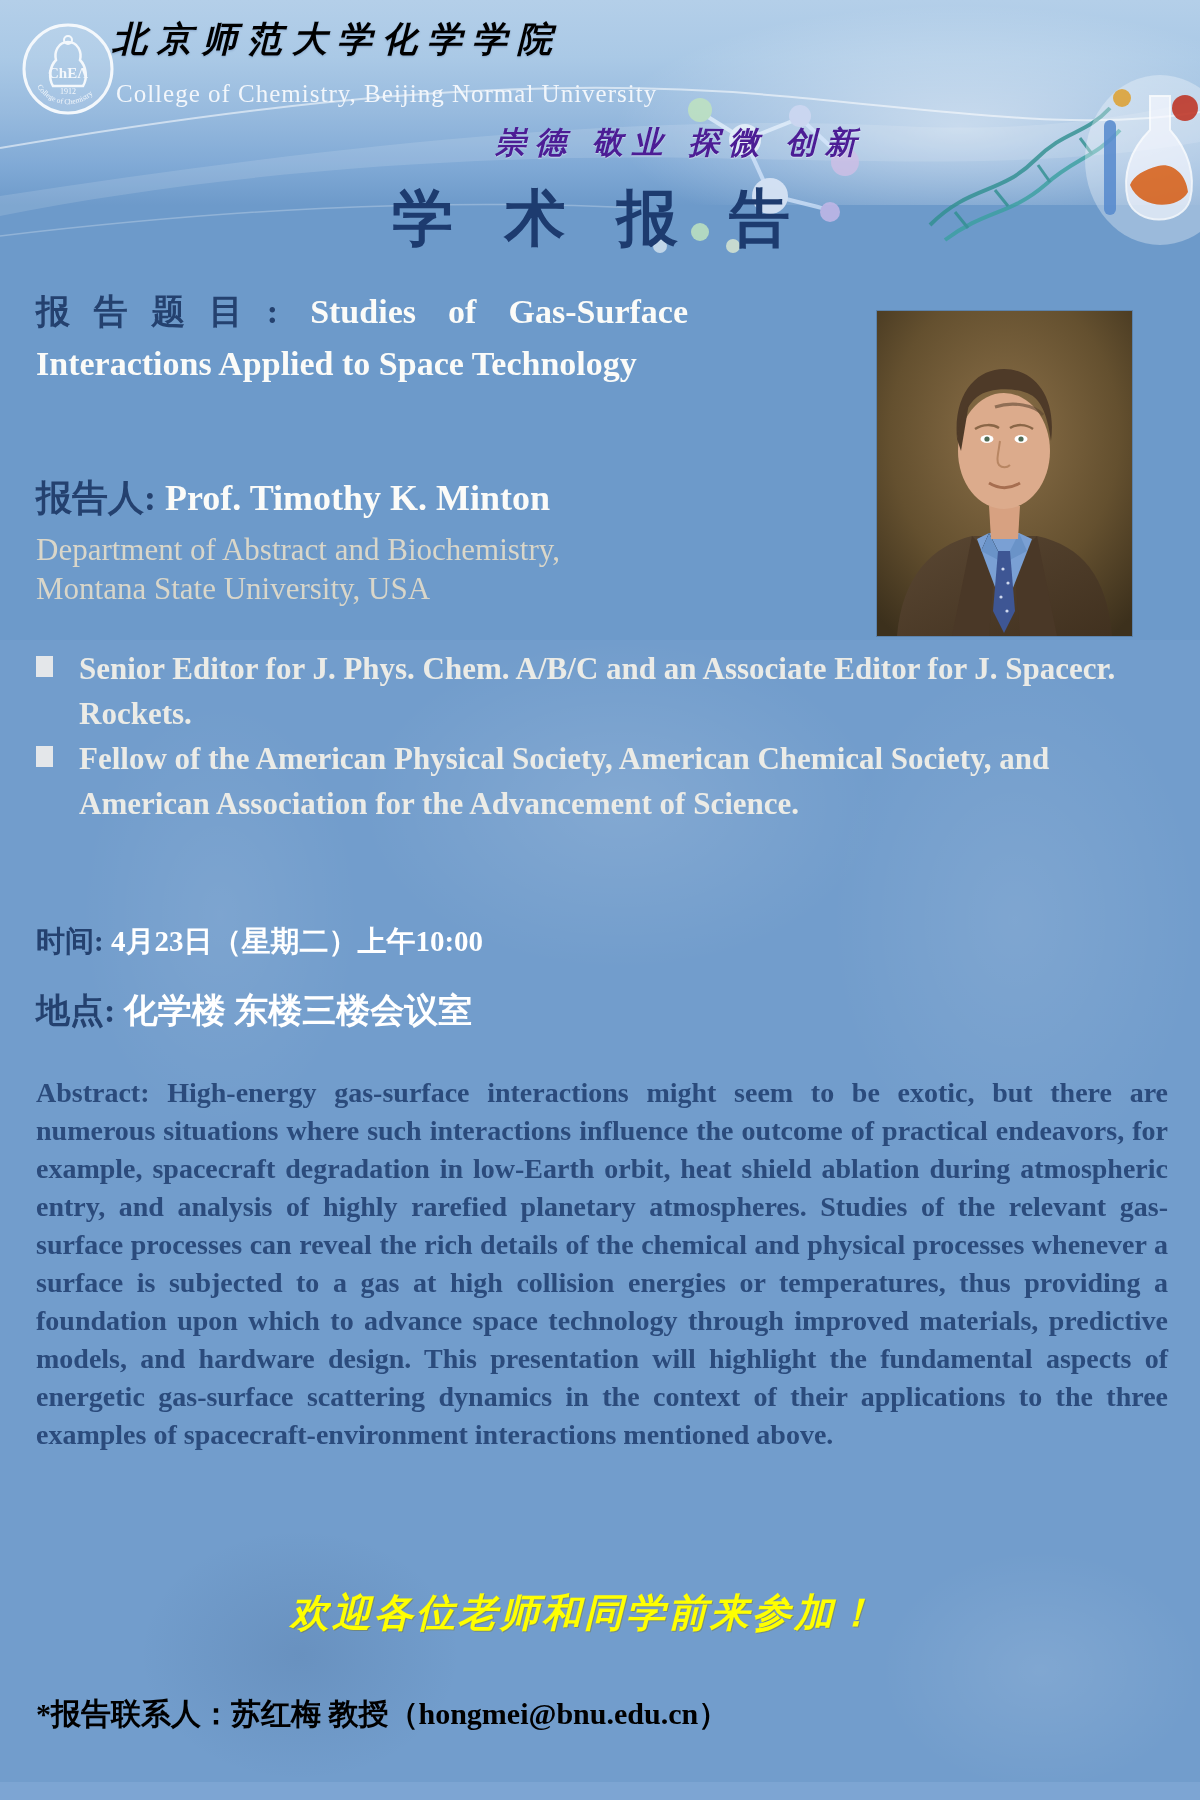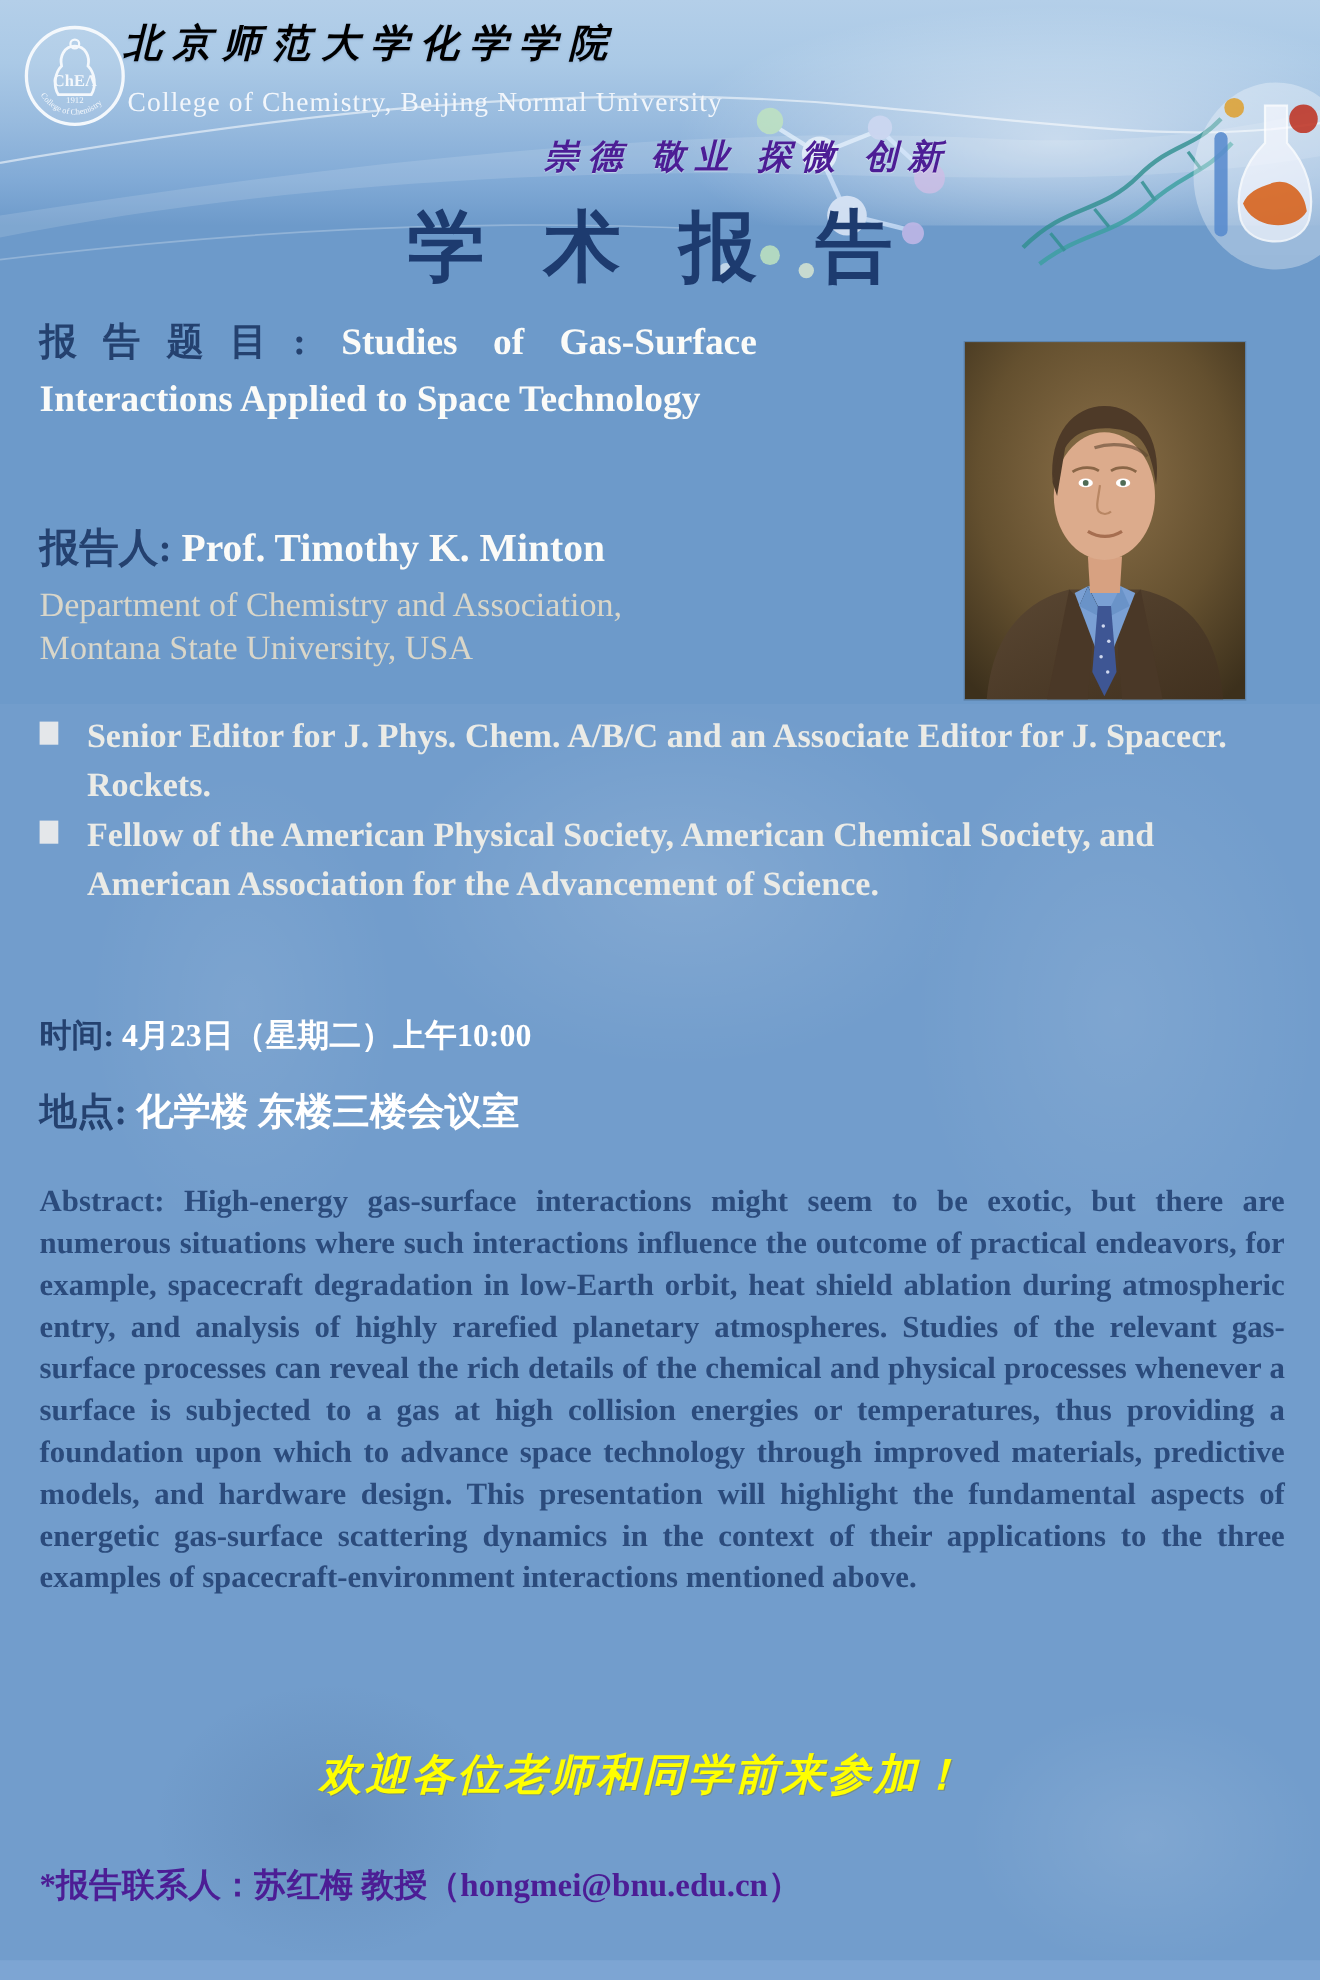--- a/index.html
+++ b/index.html
@@ -28,21 +28,21 @@
     font-size:25px;color:#f2f6fb;letter-spacing:1px;
   }
   .motto{
     position:absolute;left:470px;top:122px;width:420px;text-align:center;
     font-size:31px;font-weight:700;font-style:italic;color:#4c1d95;
     letter-spacing:9px;text-shadow:0 1px 1px rgba(255,255,255,.45);
   }
   
   .main-title{
     position:absolute;left:0;top:178px;width:1200px;text-align:center;
-    font-size:70px;font-weight:700;color:#1d3b6f;letter-spacing:18px;
+    font-size:61px;font-weight:700;color:#1d3b6f;letter-spacing:18px;
   }
   
   .talk-title{
     position:absolute;left:36px;top:286px;width:652px;
     font-size:34px;line-height:52px;font-weight:600;
     text-align:justify;color:#fbfbf8;margin:0;
   }
   .label-navy{color:#24416f;font-weight:700;}
   .speaker-line{
     position:absolute;left:36px;top:474px;
@@ -75,21 +75,21 @@
     text-align:justify;
   }
   
   .welcome{
     position:absolute;left:0;top:1586px;width:1168px;text-align:center;
     font-size:39px;font-weight:700;font-style:italic;color:#ffff00;
     letter-spacing:3px;text-shadow:1px 1px 0 rgba(120,110,0,.35);
   }
   .contact{
     position:absolute;left:36px;top:1694px;
-    font-size:30px;font-weight:700;color:#4c1d95;
+    font-size:30px;font-weight:700;color:#000000;
   }
   
   .wm{position:absolute;pointer-events:none;}
   .band-light{left:0;top:640px;width:1200px;height:1143px;background:rgba(255,255,255,.04);}
   .wm1{left:360px;top:640px;width:520px;height:330px;background:radial-gradient(closest-side,rgba(255,255,255,.12),rgba(255,255,255,0));}
   .wm2{left:80px;top:700px;width:280px;height:430px;background:radial-gradient(closest-side,rgba(255,255,255,.08),rgba(255,255,255,0));}
   .wm3{left:830px;top:660px;width:370px;height:520px;background:radial-gradient(closest-side,rgba(255,255,255,.09),rgba(255,255,255,0));}
   .wm4{left:140px;top:1530px;width:320px;height:250px;background:radial-gradient(closest-side,rgba(35,60,100,.12),rgba(35,60,100,0));}
   .wm5{left:880px;top:1550px;width:320px;height:240px;background:radial-gradient(closest-side,rgba(255,255,255,.10),rgba(255,255,255,0));}
   .footer-strip{
@@ -168,21 +168,21 @@
   <div class="org-cn">北京师范大学化学学院</div>
   <div class="org-en">College of Chemistry, Beijing Normal University</div>
   <div class="motto">崇德 敬业 探微 创新</div>
 
   <div class="main-title">学 术 报 告</div>
 
   <p class="talk-title"><span class="label-navy">报告题目:</span> <span>Studies of Gas-Surface Interactions Applied to Space Technology</span></p>
 
   <div class="speaker-line"><span class="label-navy">报告人:</span> <span>Prof. Timothy K. Minton</span></div>
   <div class="affiliation">
-    <div>Department of Chemistry and Association,</div>
+    <div>Department of Abstract and Biochemistry,</div>
     <div>Montana State University, USA</div>
   </div>
 
   <svg class="photo" viewBox="0 0 255 325">
     <defs>
       <radialGradient id="pbg" cx="50%" cy="38%" r="75%">
         <stop offset="0%" stop-color="#8a6f48"></stop>
           <stop offset="60%" stop-color="#64502f"></stop>
         <stop offset="100%" stop-color="#3c301c"></stop>
       </radialGradient>

